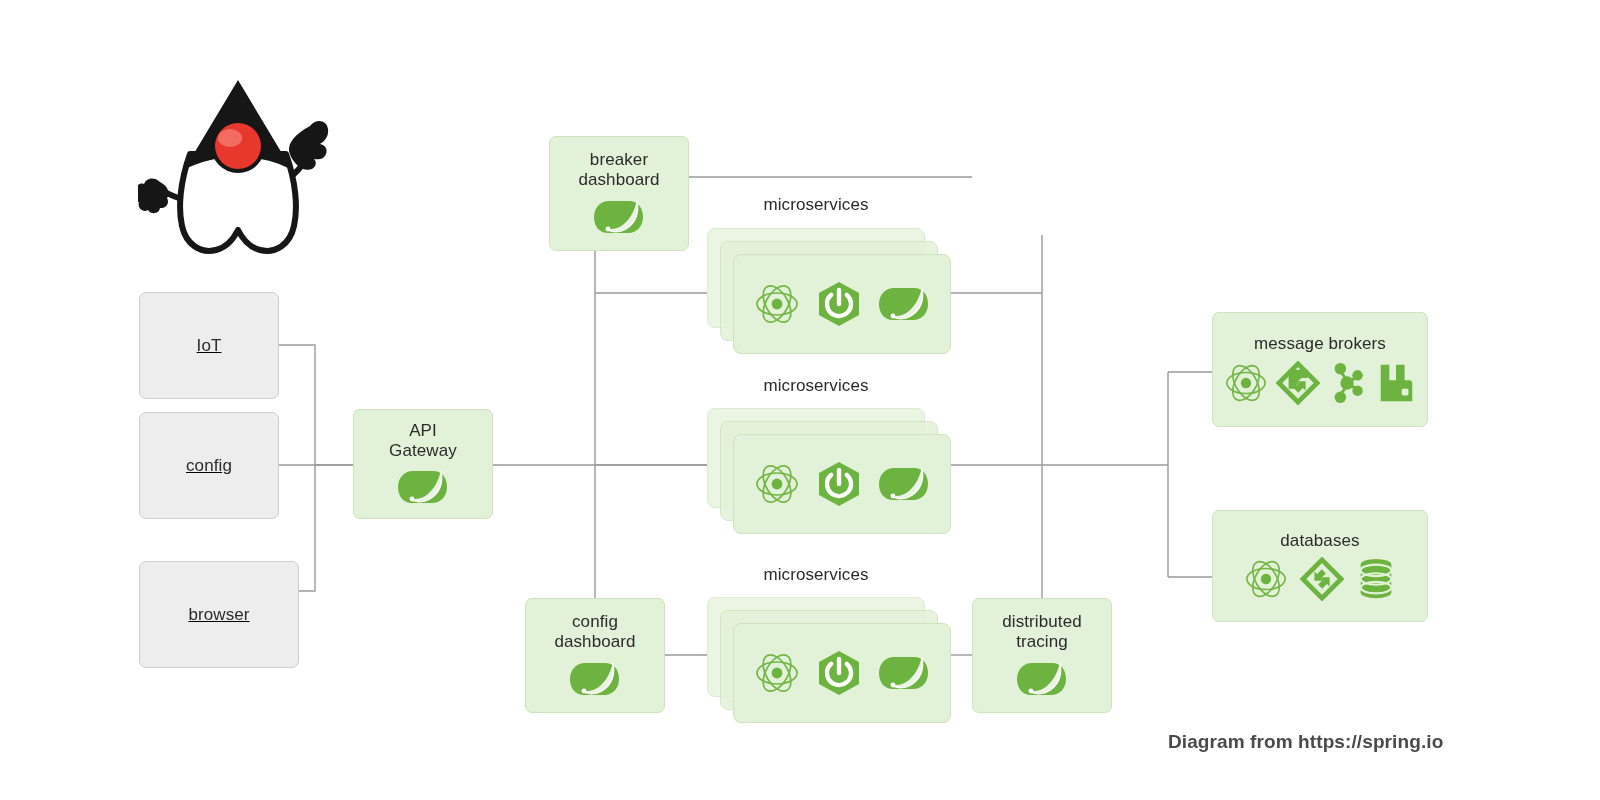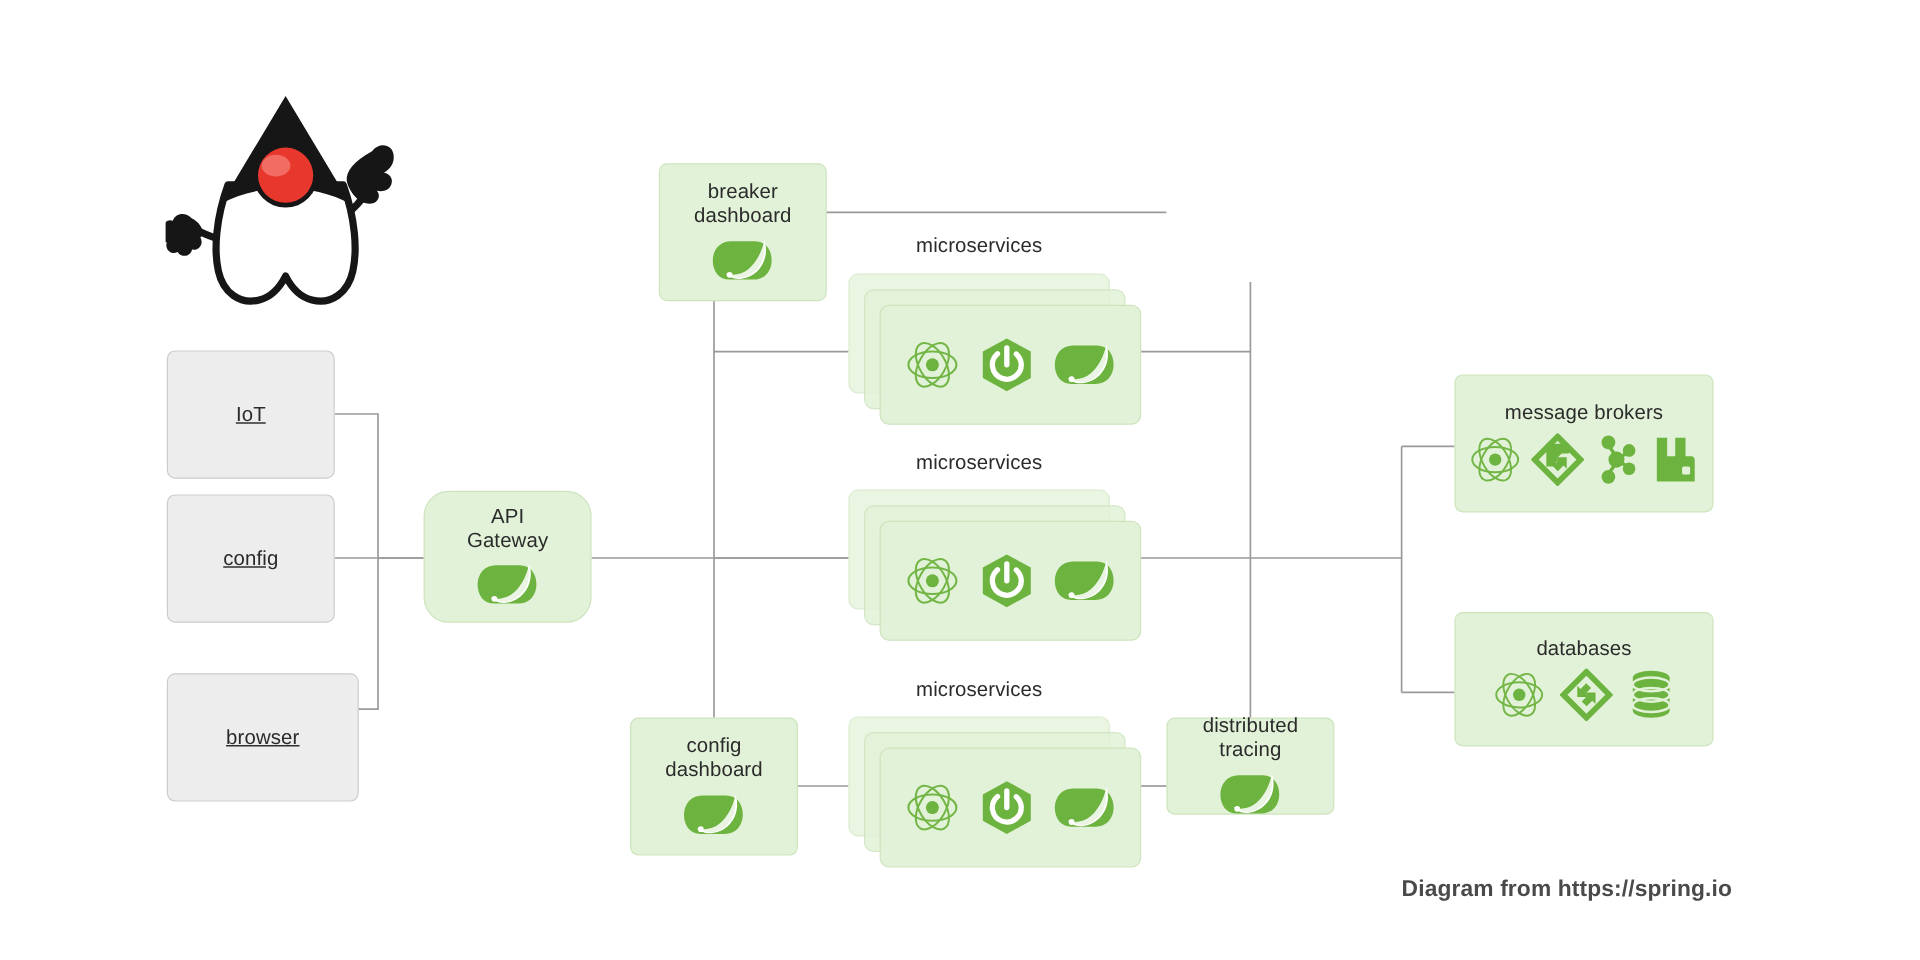--- a/index.html
+++ b/index.html
@@ -161,21 +161,21 @@
   </div>
 
   <div class="node gray" style="left:139px; top:412px; width:140px; height:107px;">
     <div class="node-label">config</div>
   </div>
 
   <div class="node gray" style="left:139px; top:537px; width:160px; height:107px;margin-top:24px;">
     <div class="node-label">browser</div>
   </div>
 
-  <div class="node green" style="left:353px; top:409px; width:140px; height:110px;border-radius:21px;">
+  <div class="node green" style="left:353px; top:409px; width:140px; height:110px;">
     <div class="node-label">API
 Gateway</div>
     <div class="node-icons">
       <svg class="ico" width="52" height="40" viewBox="0 0 52 40">
         <path d="M16,4 h20 c9,0 14,7 14,16 c0,9 -6,16 -15,16 h-20 c-9,0 -14,-7 -14,-16 c0,-9 6,-16 15,-16 z" fill="#6db33f"></path>
         <path d="M44,3 c4,12 -1,26 -14,31 c-8,3 -15,1 -18,-3 c6,2 13,1 19,-4 c7,-6 11,-15 13,-24 z" fill="#ffffff"></path>
         <path d="M43,5 c3,11 -2,23 -13,28 c-7,3 -13,1 -16,-2 c5,1 12,0 17,-5 c6,-5 10,-13 12,-21 z" fill="#6db33f" opacity="0.15"></path>
         <circle cx="15" cy="32" r="2.4" fill="#ffffff"></circle>
       </svg>
     </div>
@@ -201,21 +201,21 @@
     <div class="node-icons">
       <svg class="ico" width="52" height="40" viewBox="0 0 52 40">
         <path d="M16,4 h20 c9,0 14,7 14,16 c0,9 -6,16 -15,16 h-20 c-9,0 -14,-7 -14,-16 c0,-9 6,-16 15,-16 z" fill="#6db33f"></path>
         <path d="M44,3 c4,12 -1,26 -14,31 c-8,3 -15,1 -18,-3 c6,2 13,1 19,-4 c7,-6 11,-15 13,-24 z" fill="#ffffff"></path>
         <path d="M43,5 c3,11 -2,23 -13,28 c-7,3 -13,1 -16,-2 c5,1 12,0 17,-5 c6,-5 10,-13 12,-21 z" fill="#6db33f" opacity="0.15"></path>
         <circle cx="15" cy="32" r="2.4" fill="#ffffff"></circle>
       </svg>
     </div>
   </div>
 
-  <div class="node green" style="left:972px; top:598px; width:140px; height:81px;">
+  <div class="node green" style="left:972px; top:598px; width:140px; height:115px;">
     <div class="node-label">distributed
 tracing</div>
     <div class="node-icons">
       <svg class="ico" width="52" height="40" viewBox="0 0 52 40">
         <path d="M16,4 h20 c9,0 14,7 14,16 c0,9 -6,16 -15,16 h-20 c-9,0 -14,-7 -14,-16 c0,-9 6,-16 15,-16 z" fill="#6db33f"></path>
         <path d="M44,3 c4,12 -1,26 -14,31 c-8,3 -15,1 -18,-3 c6,2 13,1 19,-4 c7,-6 11,-15 13,-24 z" fill="#ffffff"></path>
         <path d="M43,5 c3,11 -2,23 -13,28 c-7,3 -13,1 -16,-2 c5,1 12,0 17,-5 c6,-5 10,-13 12,-21 z" fill="#6db33f" opacity="0.15"></path>
         <circle cx="15" cy="32" r="2.4" fill="#ffffff"></circle>
       </svg>
     </div>

